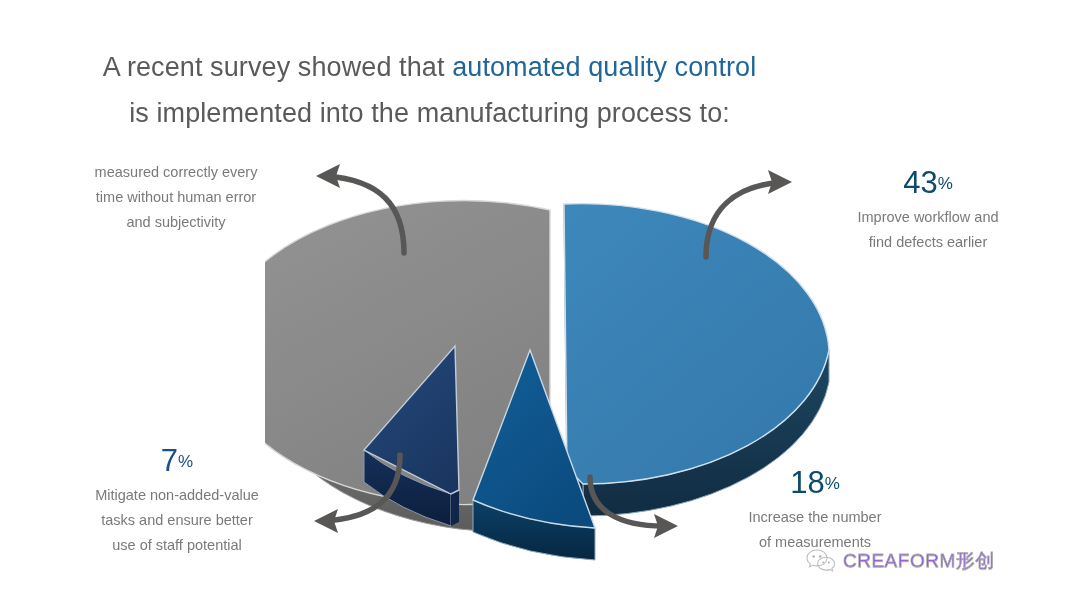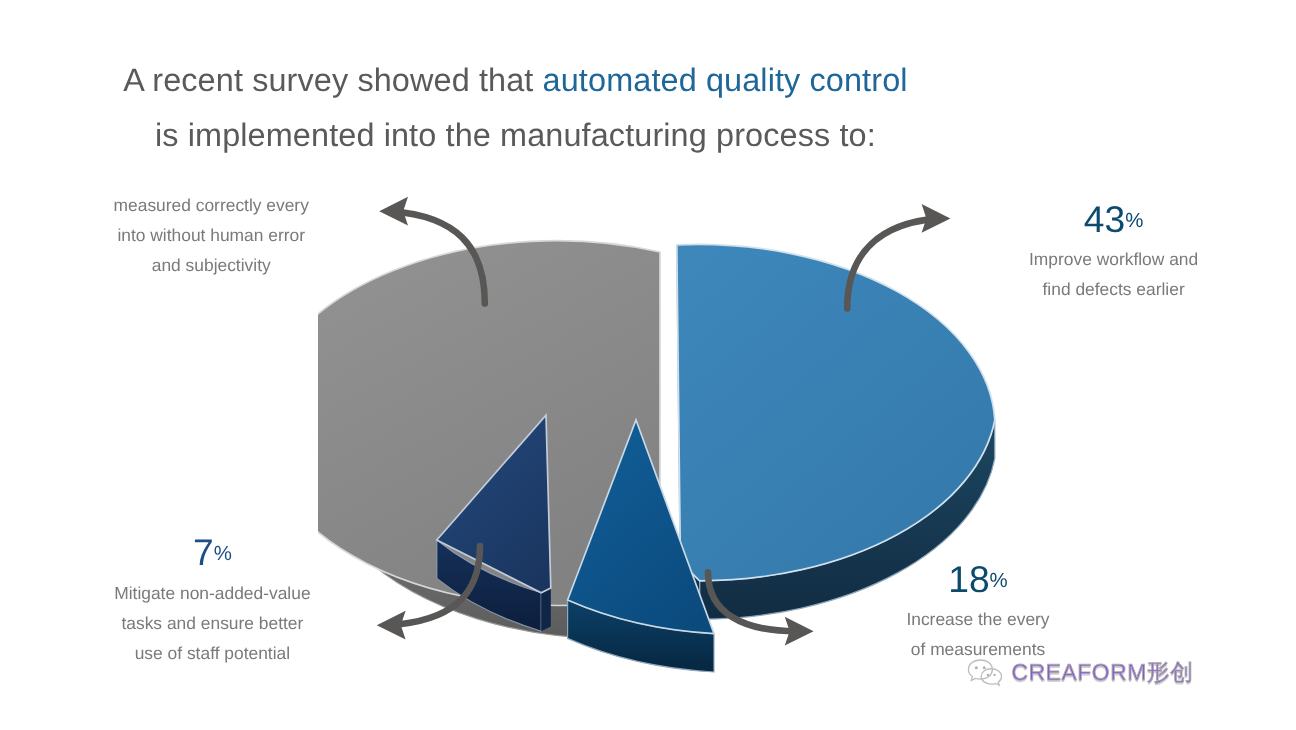--- a/index.html
+++ b/index.html
@@ -225,21 +225,21 @@
     <path d="M 316 176 L 340 164 L 336 176 L 340 188 Z"></path>
     <path d="M 792 182 L 768 170 L 772 182 L 768 194 Z"></path>
     <path d="M 314 521 L 338 509 L 334 521 L 338 533 Z"></path>
     <path d="M 678 526 L 654 514 L 658 526 L 654 538 Z"></path>
   </g>
 </svg>
 
 <div class="callout" id="callout-39">
   <div class="desc">
     <span class="desc-line">measured correctly every</span>
-    <span class="desc-line">into without human error</span>
+    <span class="desc-line">time without human error</span>
     <span class="desc-line">and subjectivity</span>
   </div>
 </div>
 
 <div class="callout" id="callout-43">
   <div class="pct pct-blue">
     <span>43</span><span class="sym">%</span>
   </div>
   <div class="desc">
     <span class="desc-line">Improve workflow and</span>
@@ -256,21 +256,21 @@
     <span class="desc-line">tasks and ensure better</span>
     <span class="desc-line">use of staff potential</span>
   </div>
 </div>
 
 <div class="callout" id="callout-11">
   <div class="pct pct-blue">
     <span>18</span><span class="sym">%</span>
   </div>
   <div class="desc">
-    <span class="desc-line">Increase the every</span>
+    <span class="desc-line">Increase the number</span>
     <span class="desc-line">of measurements</span>
   </div>
 </div>
 
 <div id="watermark">
   <svg width="30" height="26" viewBox="0 0 30 26">
     <path d="M11 2 C5 2 1 5.6 1 10 C1 12.4 2.3 14.5 4.4 15.9 L3.4 19 L6.9 17.3 C8.2 17.7 9.6 17.9 11 17.9 C17 17.9 21 14.3 21 10 C21 5.6 17 2 11 2 Z" fill="none" stroke="#b0b0b0" stroke-width="1.1"></path>
     <circle cx="7.6" cy="8.4" r="1.25" fill="#9e9e9e"></circle>
     <circle cx="14.2" cy="8.4" r="1.25" fill="#9e9e9e"></circle>
     <path d="M20 9.3 C24.9 9.3 28.6 12.2 28.6 15.7 C28.6 17.6 27.6 19.3 25.9 20.4 L26.7 23 L23.9 21.6 C22.8 21.9 21.4 22.1 20.2 22.1 C15.3 22.1 11.6 19.2 11.6 15.7 C11.6 12.2 15.3 9.3 20 9.3 Z" fill="none" stroke="#b0b0b0" stroke-width="1.1"></path>

